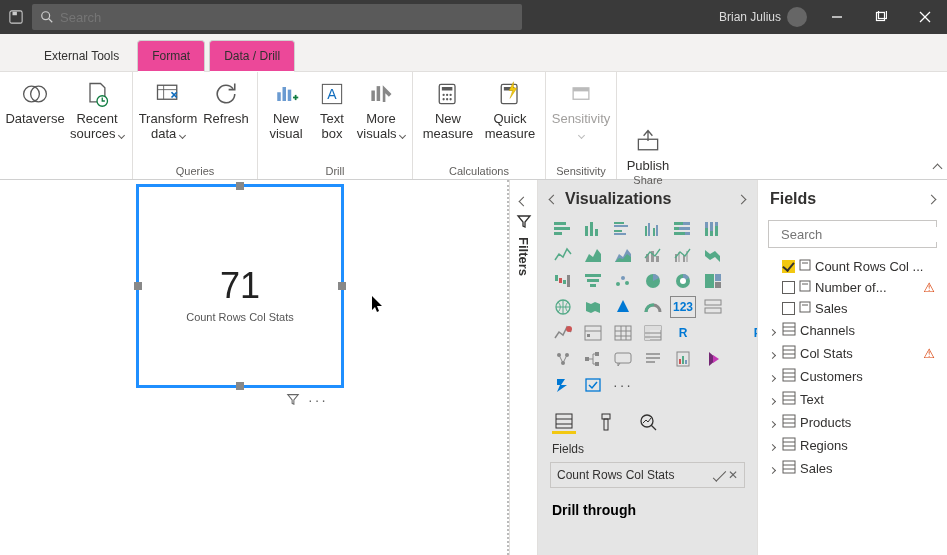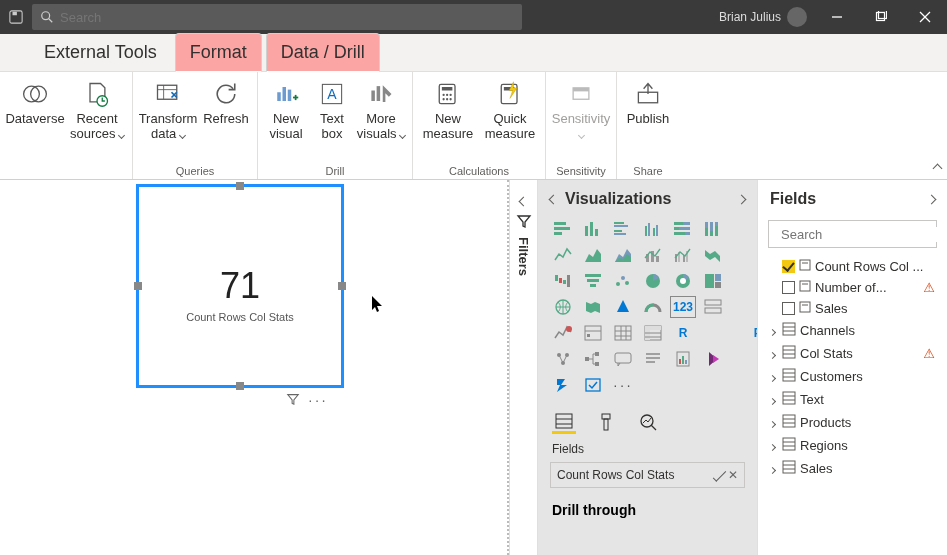--- a/index.html
+++ b/index.html
@@ -11,22 +11,22 @@
   .titlebar .save-ind svg { width:14px; height:14px; }
   .searchbar { flex: 0 0 490px; height: 26px; background: #5a5a5a; border-radius: 2px; display: flex; align-items: center; padding: 0 8px; gap:6px; color: #ccc; font-size: 13px; }
   .searchbar input { background: transparent; border: none; outline: none; color: #eee; font-size: 13px; flex:1; }
   .title-spacer { flex: 1; }
   .username { font-size: 12px; color: #ddd; display:flex; align-items:center; gap:6px; padding-right:8px;}
   .avatar { width:20px; height:20px; border-radius:50%; background:#666; display:inline-block;}
   .win-btn { width: 44px; height: 34px; display:flex; align-items:center; justify-content:center; color:#fff; }
 
   
   .tabsrow { height: 38px; background: #f3f2f1; display: flex; align-items: flex-end; border-bottom: 1px solid #e1dfdd; padding-left: 30px; gap: 4px; }
-  .tab { padding: 8px 14px; font-size: 18px; color: #323130; border-radius: 4px 4px 0 0; cursor: default; }
-  .tab.active { background: #fca5a5; border: 1px solid #d0d0d0; border-bottom: 1px solid #fff; position: relative; top:1px; }
+  .tab { padding: 8px 14px; font-size: 12px; color: #323130; border-radius: 4px 4px 0 0; cursor: default; }
+  .tab.active { background: #ec4899; border: 1px solid #d0d0d0; border-bottom: 1px solid #fff; position: relative; top:1px; }
 
   
   .ribbon { height: 108px; background: #fff; border-bottom: 1px solid #d0d0d0; display: flex; align-items: stretch; position:relative; }
   .group { display: flex; flex-direction: column; align-items: center; border-right: 1px solid #e1dfdd; padding: 4px 6px 0 6px; }
   .group-row { display: flex; gap: 4px; flex:1; align-items:flex-start; }
   .group-label { font-size: 11px; color: #605e5c; padding-bottom: 2px; }
   .rbtn { display: flex; flex-direction: column; align-items: center; justify-content: flex-start; width: 58px; padding-top:2px; gap:2px; color:#323130; }
   .rbtn .ic { width:32px; height:32px; display:flex; align-items:center; justify-content:center; }
   .rbtn .ic svg { width:28px; height:28px; }
   .rbtn .lbl { font-size: 13px; text-align: center; line-height: 1.15; }
@@ -262,21 +262,21 @@
               <rect x="7" y="9" width="18" height="13" fill="none" stroke="#bbb" stroke-width="1.5"></rect>
               <rect x="7" y="9" width="18" height="4" fill="#bbb"></rect>
             </svg>
           </div>
         <div class="lbl"><span>Sensitivity</span><br><span class="chev down" style="padding:2px; border-color:#bbb;"></span></div>
       </div>
     </div>
     <div class="group-label">Sensitivity</div>
   </div>
 
-  <div class="group" style="border-right:none;">
+  <div class="group" style="border-right:none;margin-top:47px;">
     <div class="group-row">
       <div class="rbtn" style="width:50px">
         <div class="ic">
             <svg viewBox="0 0 32 32">
               <rect x="5" y="14" width="22" height="12" fill="none" stroke="#5a5a5a" stroke-width="1.5"></rect>
               <path d="M16 4v12M11 10l5-6 5 6" fill="none" stroke="#5a5a5a" stroke-width="1.5"></path>
             </svg>
           </div>
         <div class="lbl">Publish</div>
       </div>

